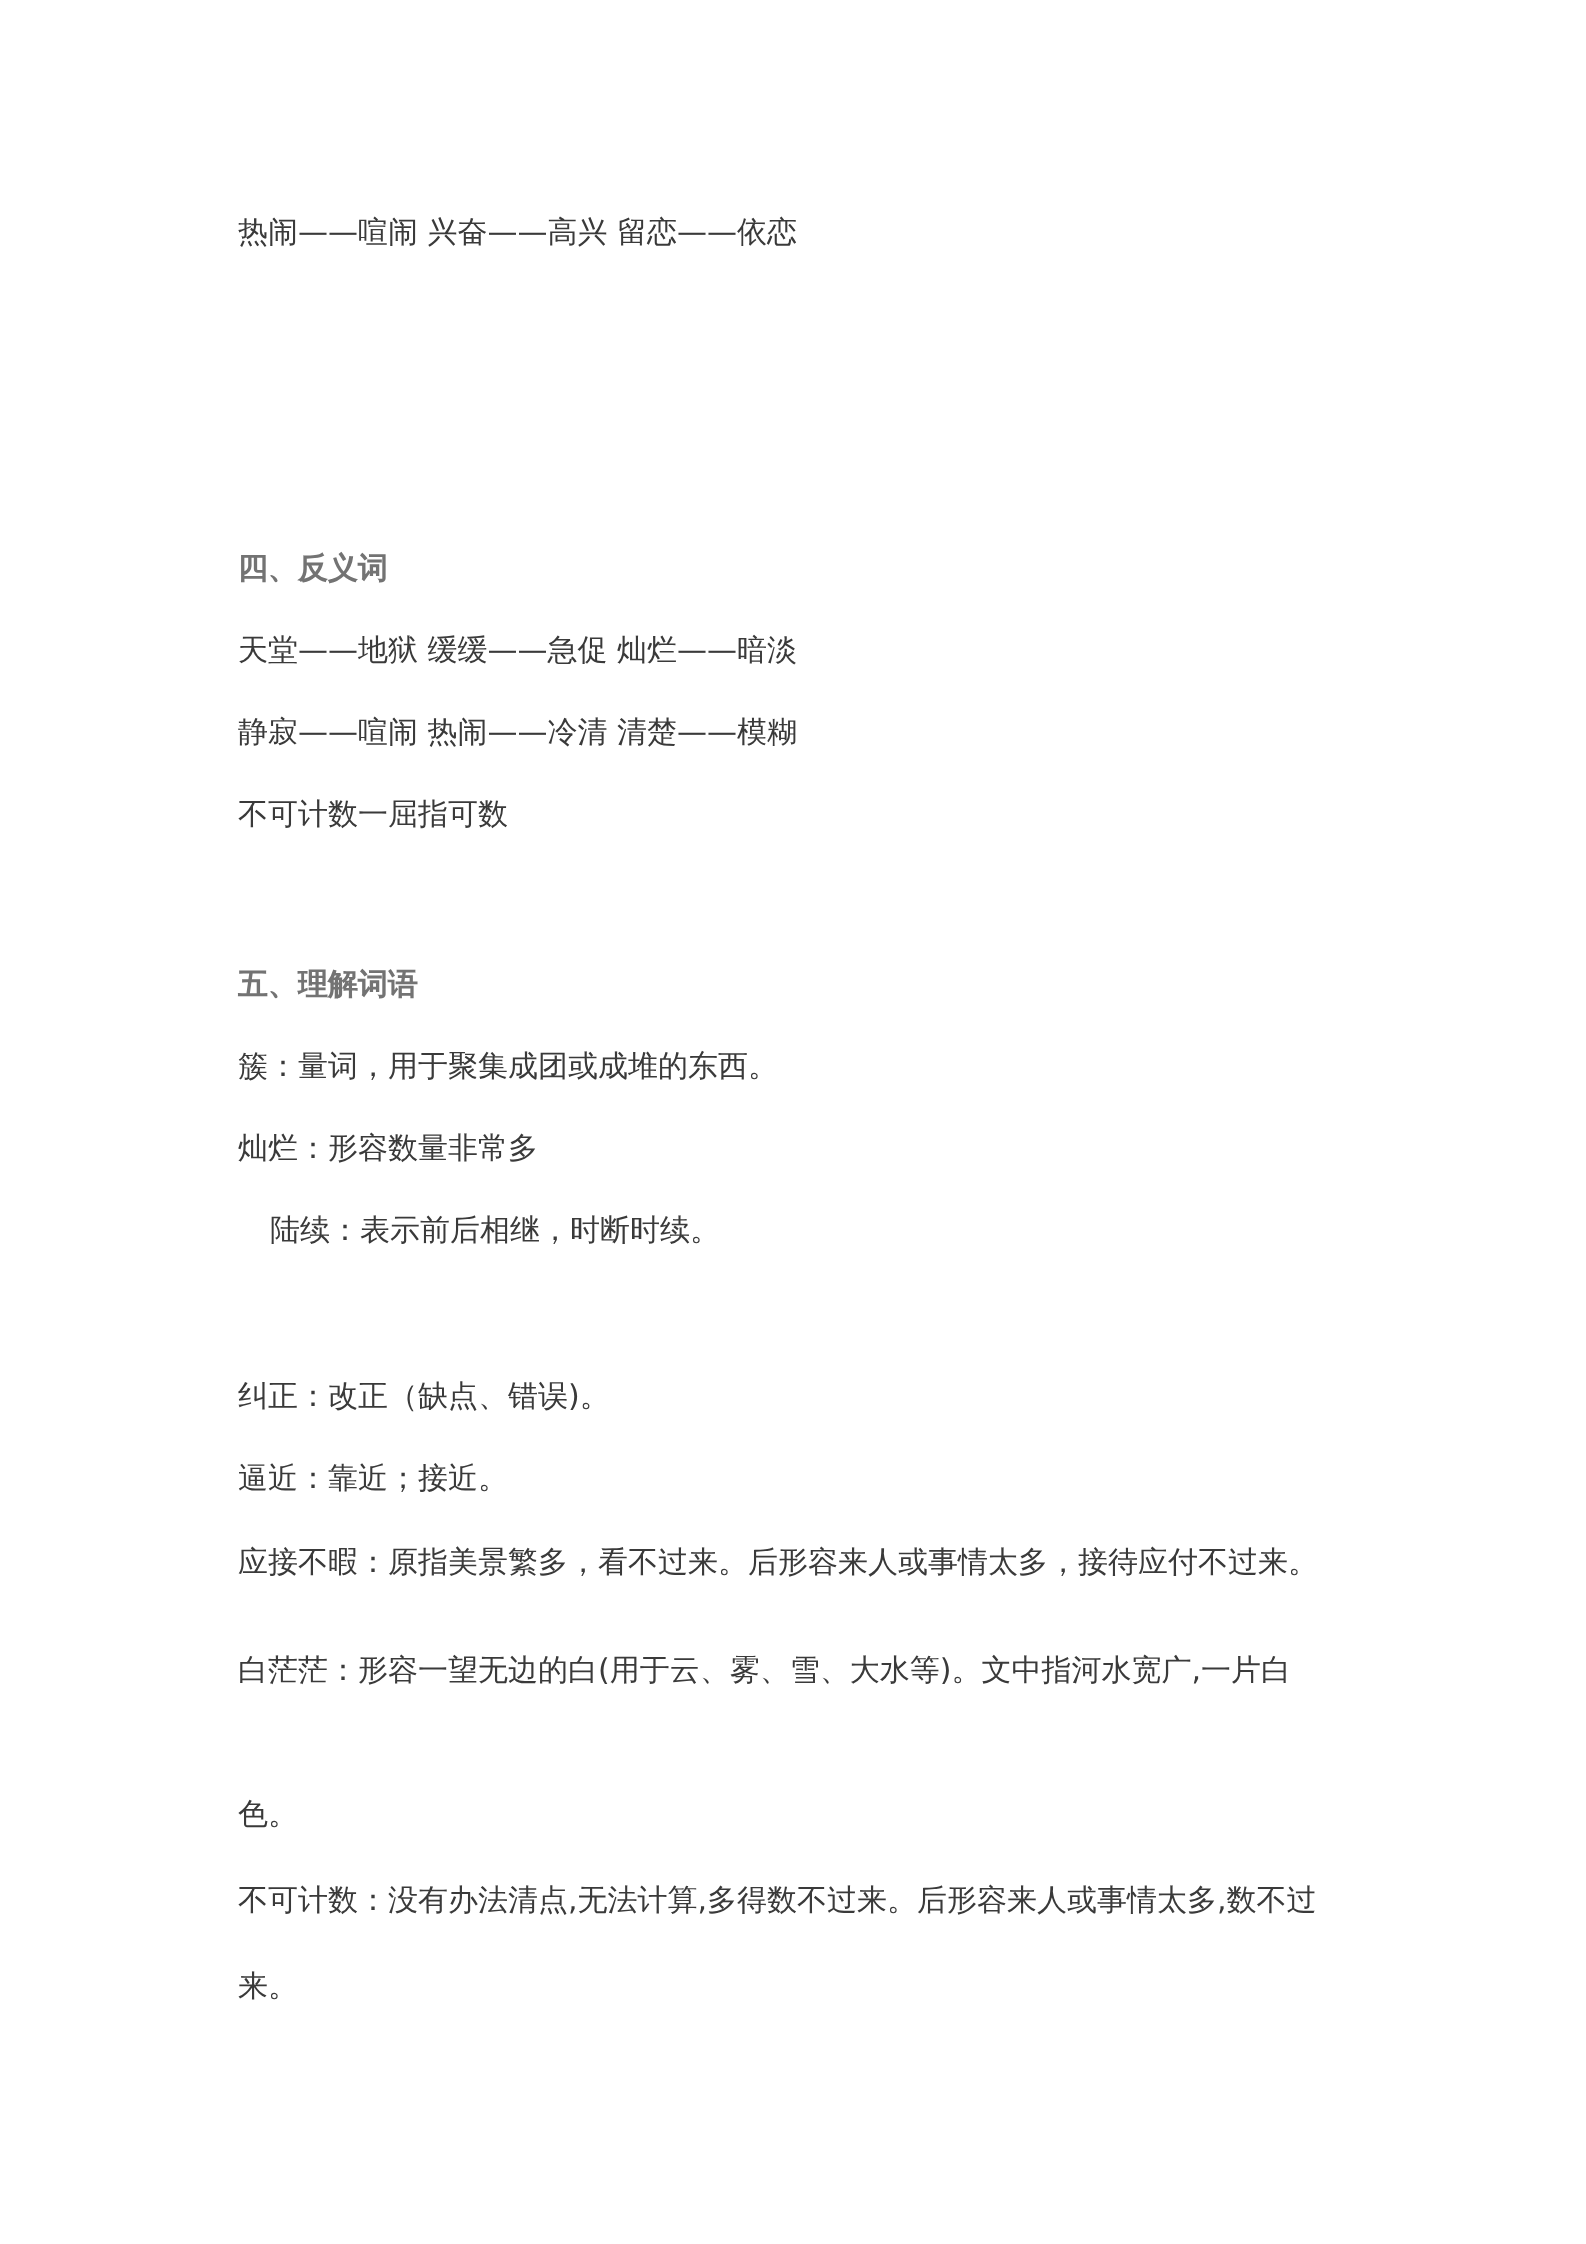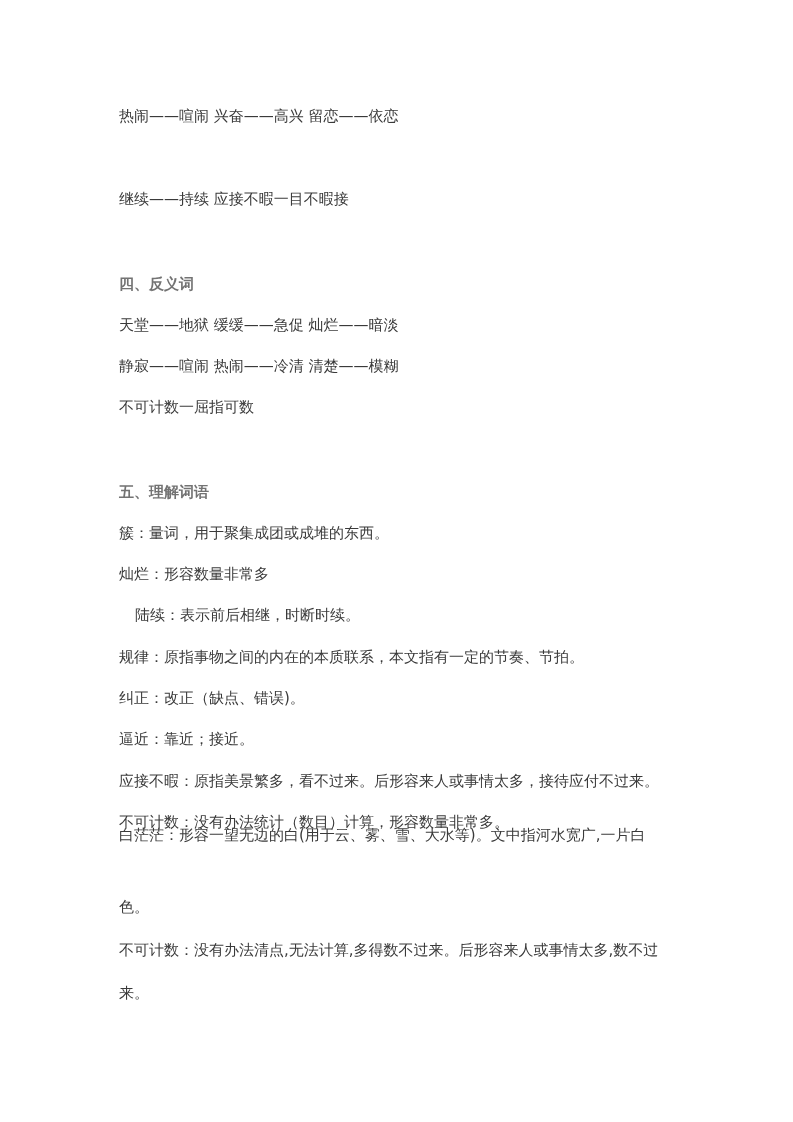--- a/index.html
+++ b/index.html
@@ -35,34 +35,31 @@
       font-weight: bold;
       color: #737373;
     }
   </style>
 </head>
 <body>
 
 <div class="page">
 
   <div class="line" style="top:106px;">热闹——喧闹  兴奋——高兴  留恋——依恋</div>
-  <div class="line" style="top:189px;">继续——持续  应接不暇一目不暇接</div>
 
   <div class="line heading" style="top:274px;">四、反义词</div>
   <div class="line" style="top:315px;">天堂——地狱  缓缓——急促  灿烂——暗淡</div>
   <div class="line" style="top:356px;">静寂——喧闹  热闹——冷清  清楚——模糊</div>
   <div class="line" style="top:397px;">不可计数一屈指可数</div>
 
   <div class="line heading" style="top:482px;">五、理解词语</div>
   <div class="line" style="top:523px;">簇：量词，用于聚集成团或成堆的东西。</div>
   <div class="line" style="top:564px;">灿烂：形容数量非常多</div>
   <div class="line" style="top:605px;padding-left:16px;">陆续：表示前后相继，时断时续。</div>
-  <div class="line" style="top:647px;">规律：原指事物之间的内在的本质联系，本文指有一定的节奏、节拍。</div>
   <div class="line" style="top:688px;">纠正：改正（缺点、错误)。</div>
   <div class="line" style="top:729px;">逼近：靠近；接近。</div>
   <div class="line" style="top:771px;">应接不暇：原指美景繁多，看不过来。后形容来人或事情太多，接待应付不过来。</div>
-  <div class="line" style="top:812px;">不可计数：没有办法统计（数目）计算，形容数量非常多。</div>
   <div class="line" style="top:825px;">白茫茫：形容一望无边的白(用于云、雾、雪、大水等)。文中指河水宽广,一片白</div>
   <div class="line" style="top:897px;">色。</div>
   <div class="line" style="top:940px;">不可计数：没有办法清点,无法计算,多得数不过来。后形容来人或事情太多,数不过</div>
   <div class="line" style="top:983px;">来。</div>
 
 </div>
 
 </body></html>

